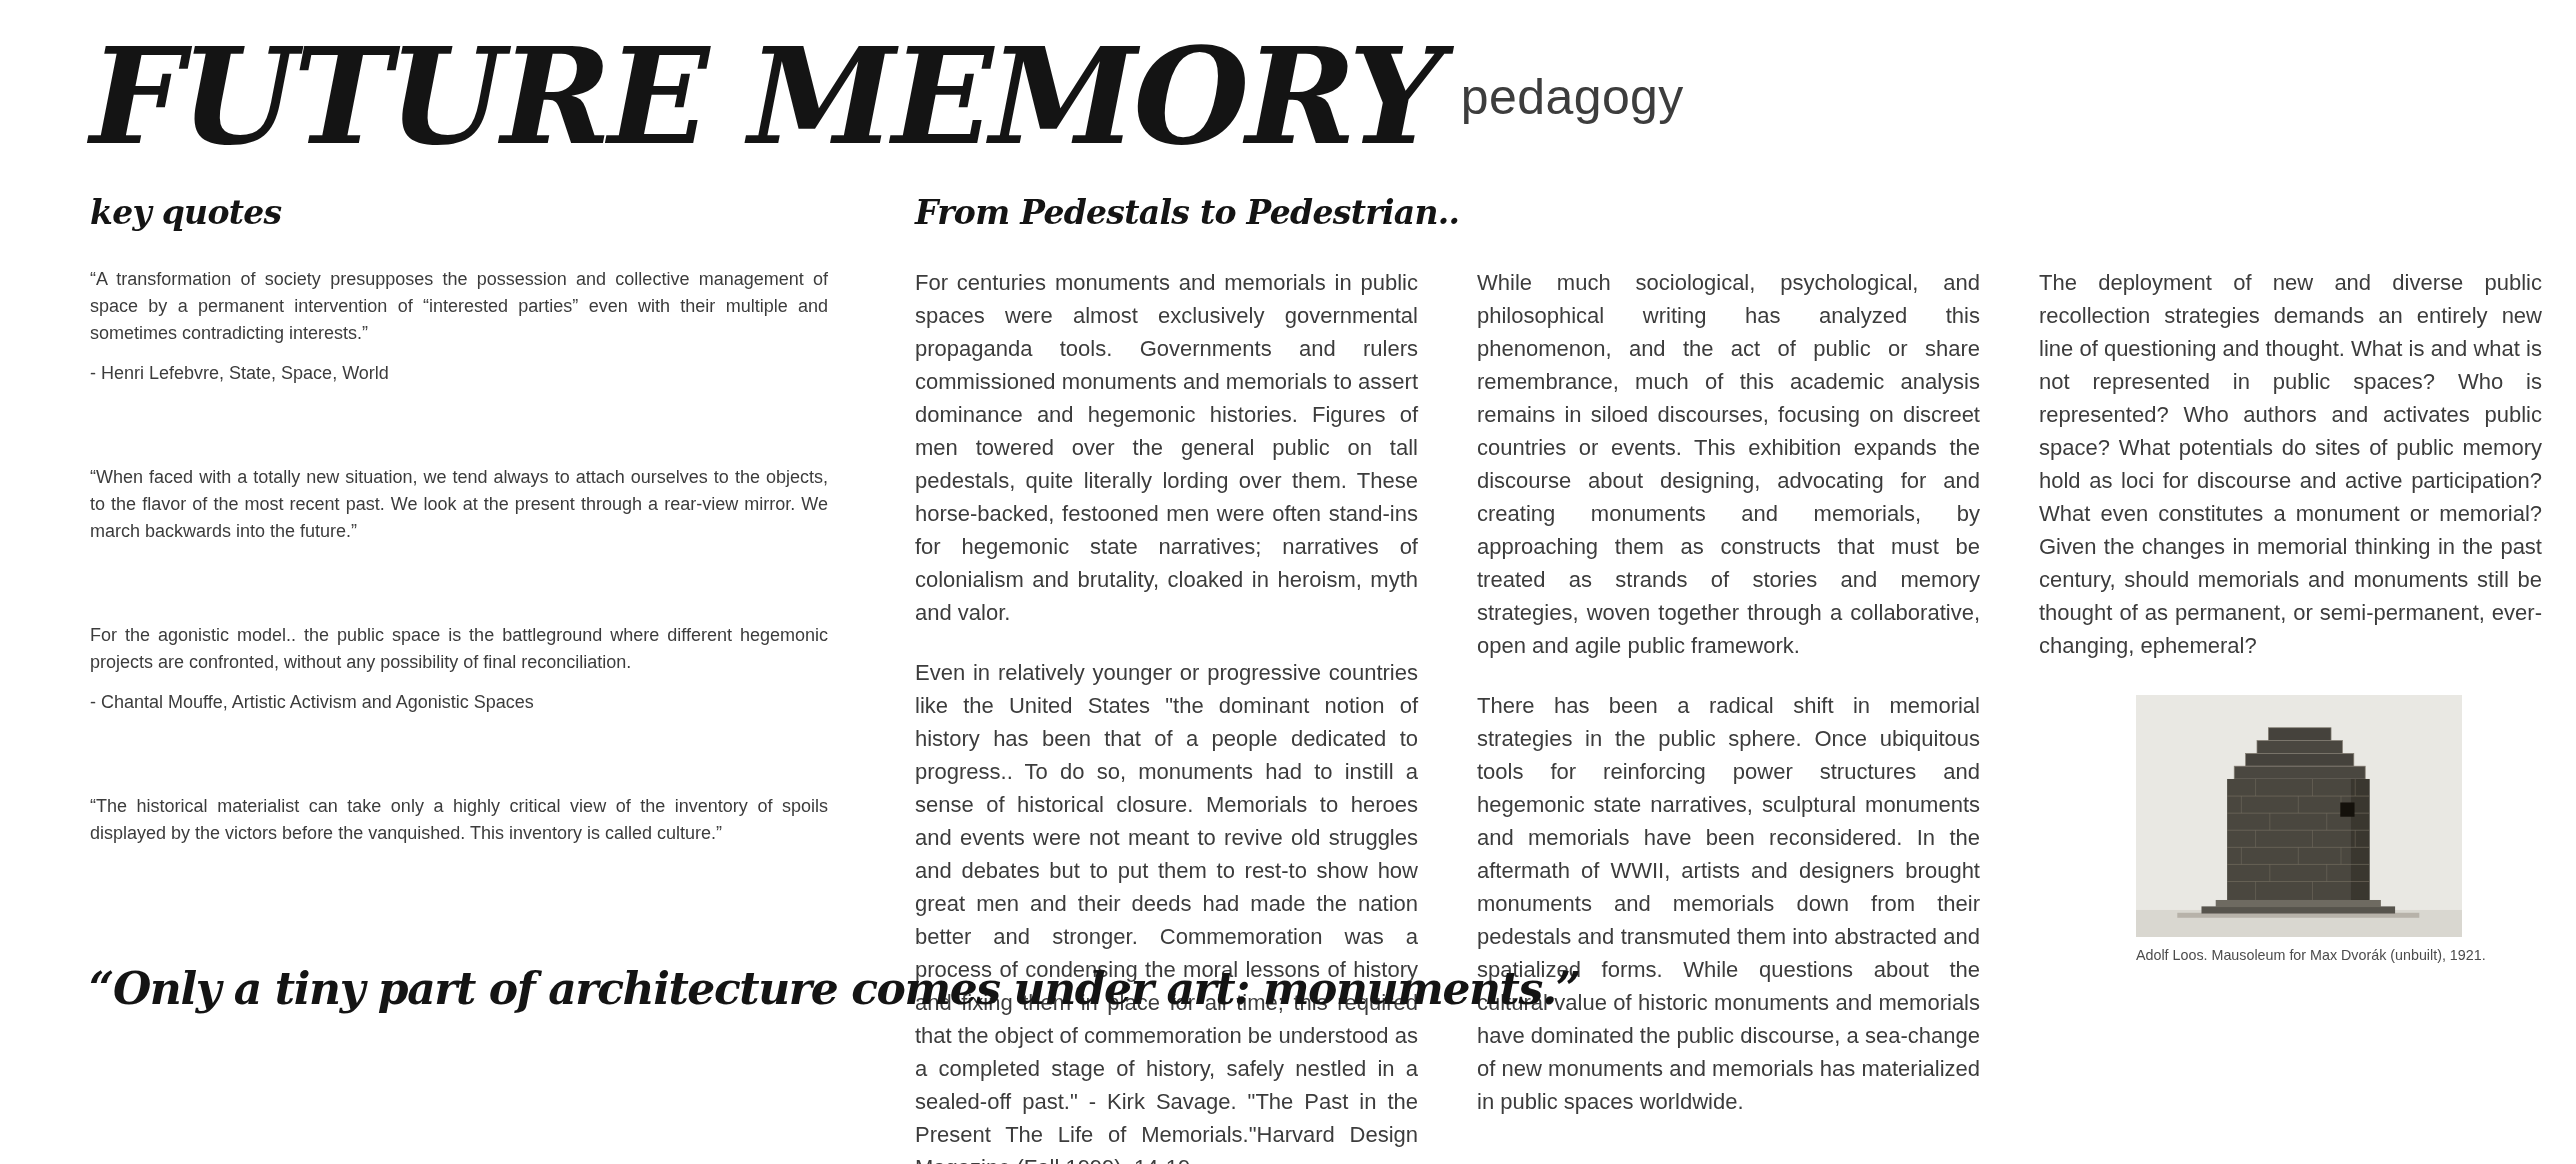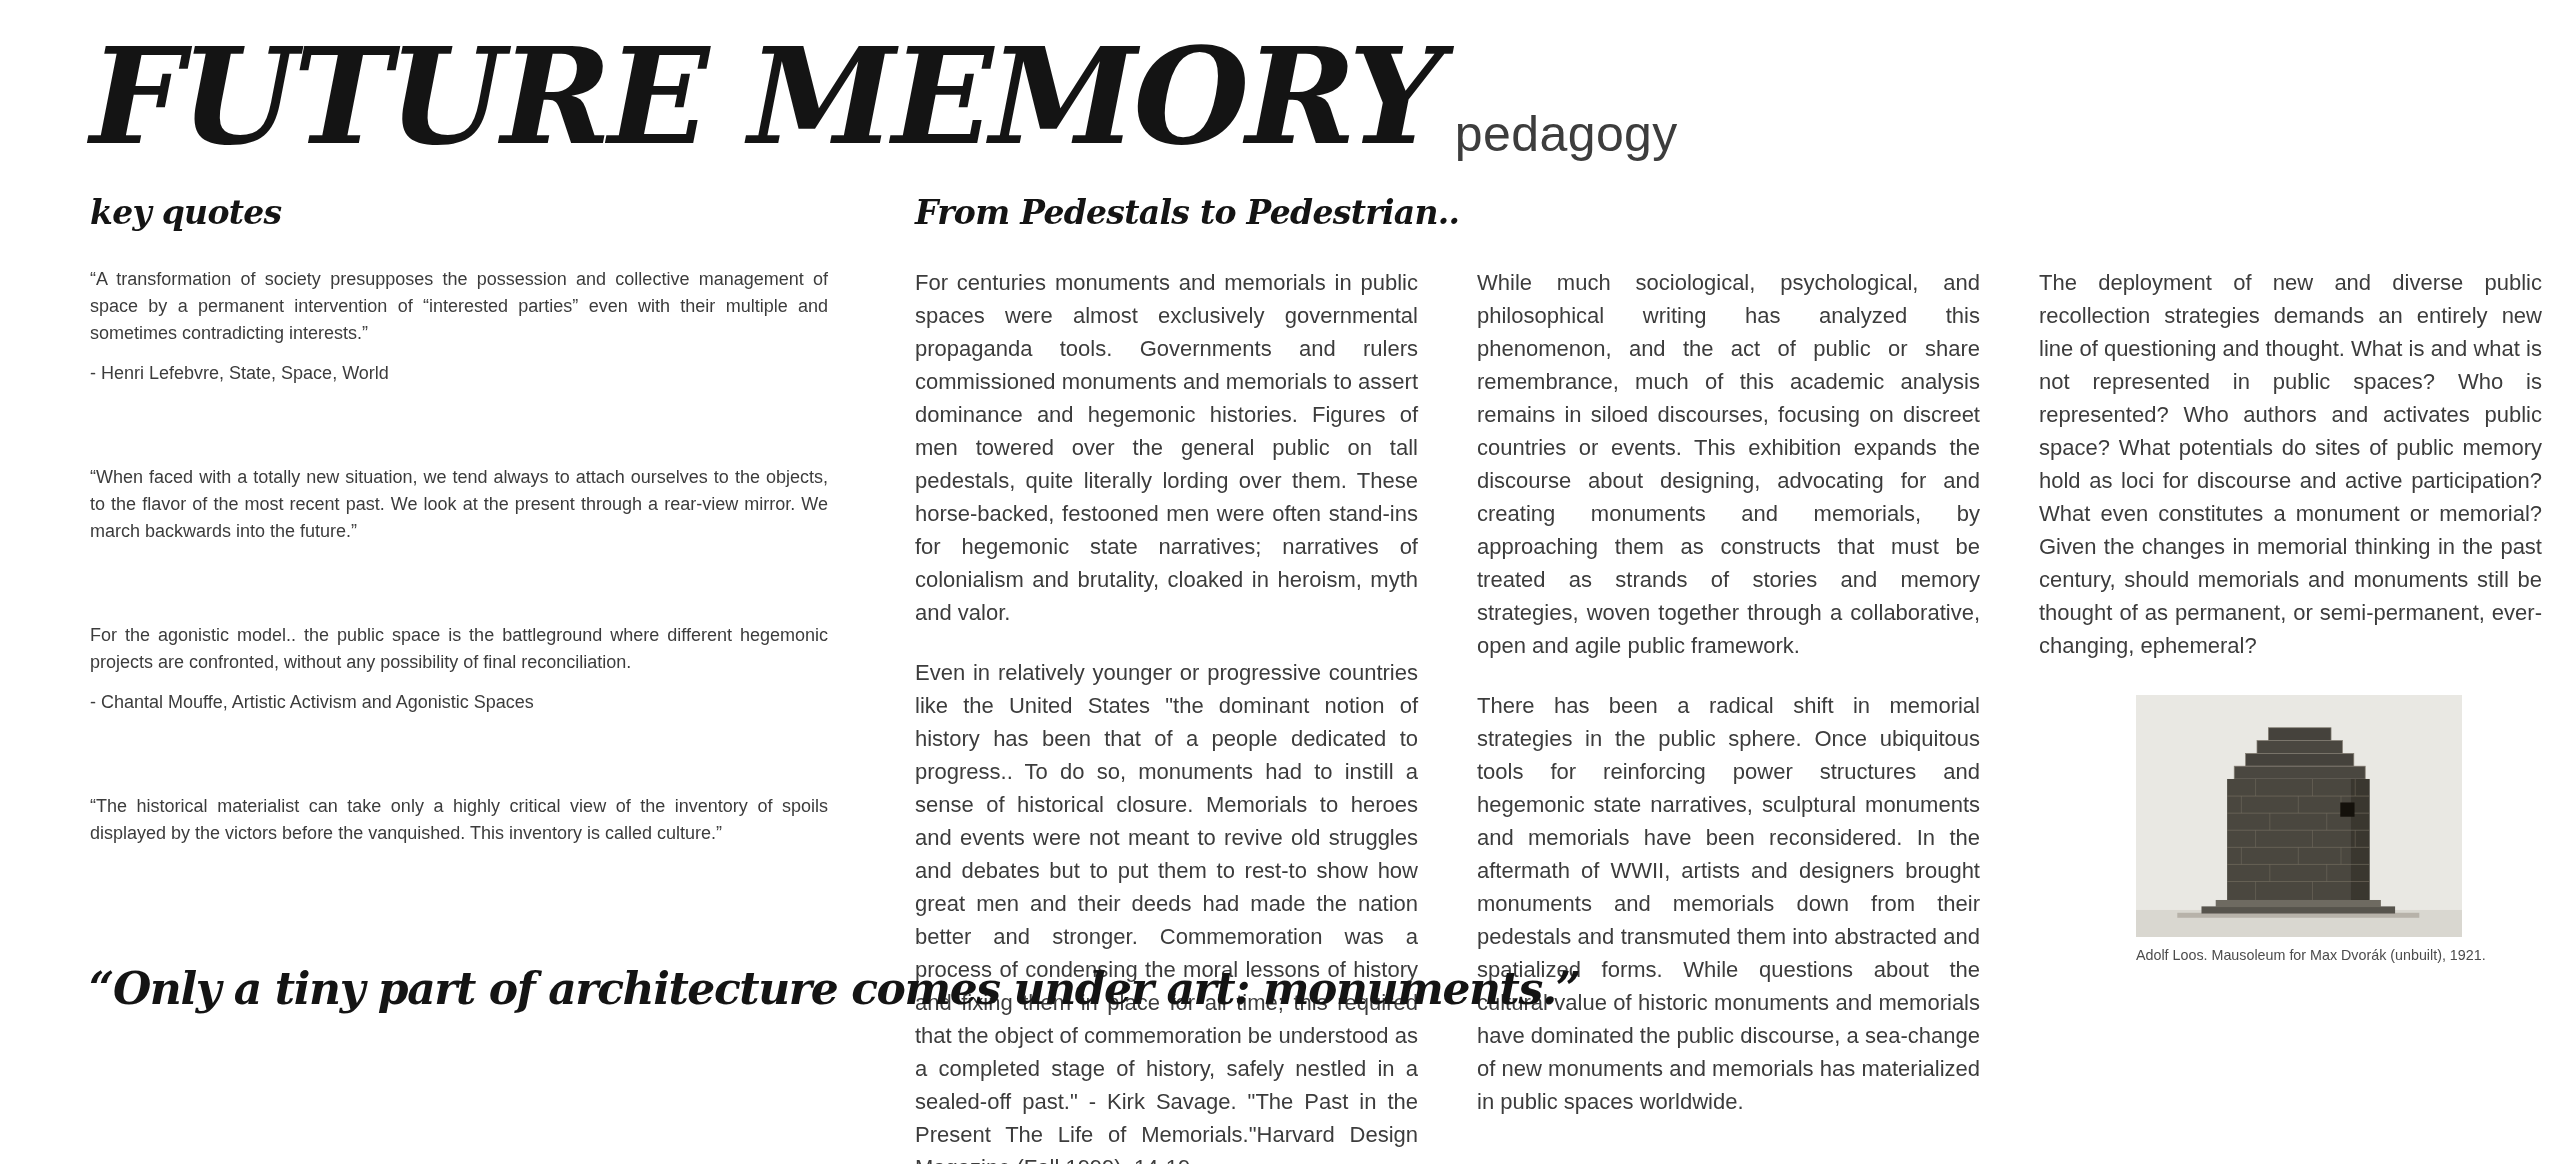--- a/index.html
+++ b/index.html
@@ -18,22 +18,22 @@
     font-style:italic;
     color:#141414;
     margin:0;
   }
   
   .header{
     position:absolute;
     left:90px;
     top:30px;
     display:flex;
-    align-items:flex-end;
-    gap:15px;
+    align-items:center;
+    gap:21px;
   }
   .title{
     font-size:133px;
     line-height:1;
     letter-spacing:-3.6px;
     white-space:nowrap;
   }
   .subtitle{
     font-size:50px;
     color:#3d3d3d;

